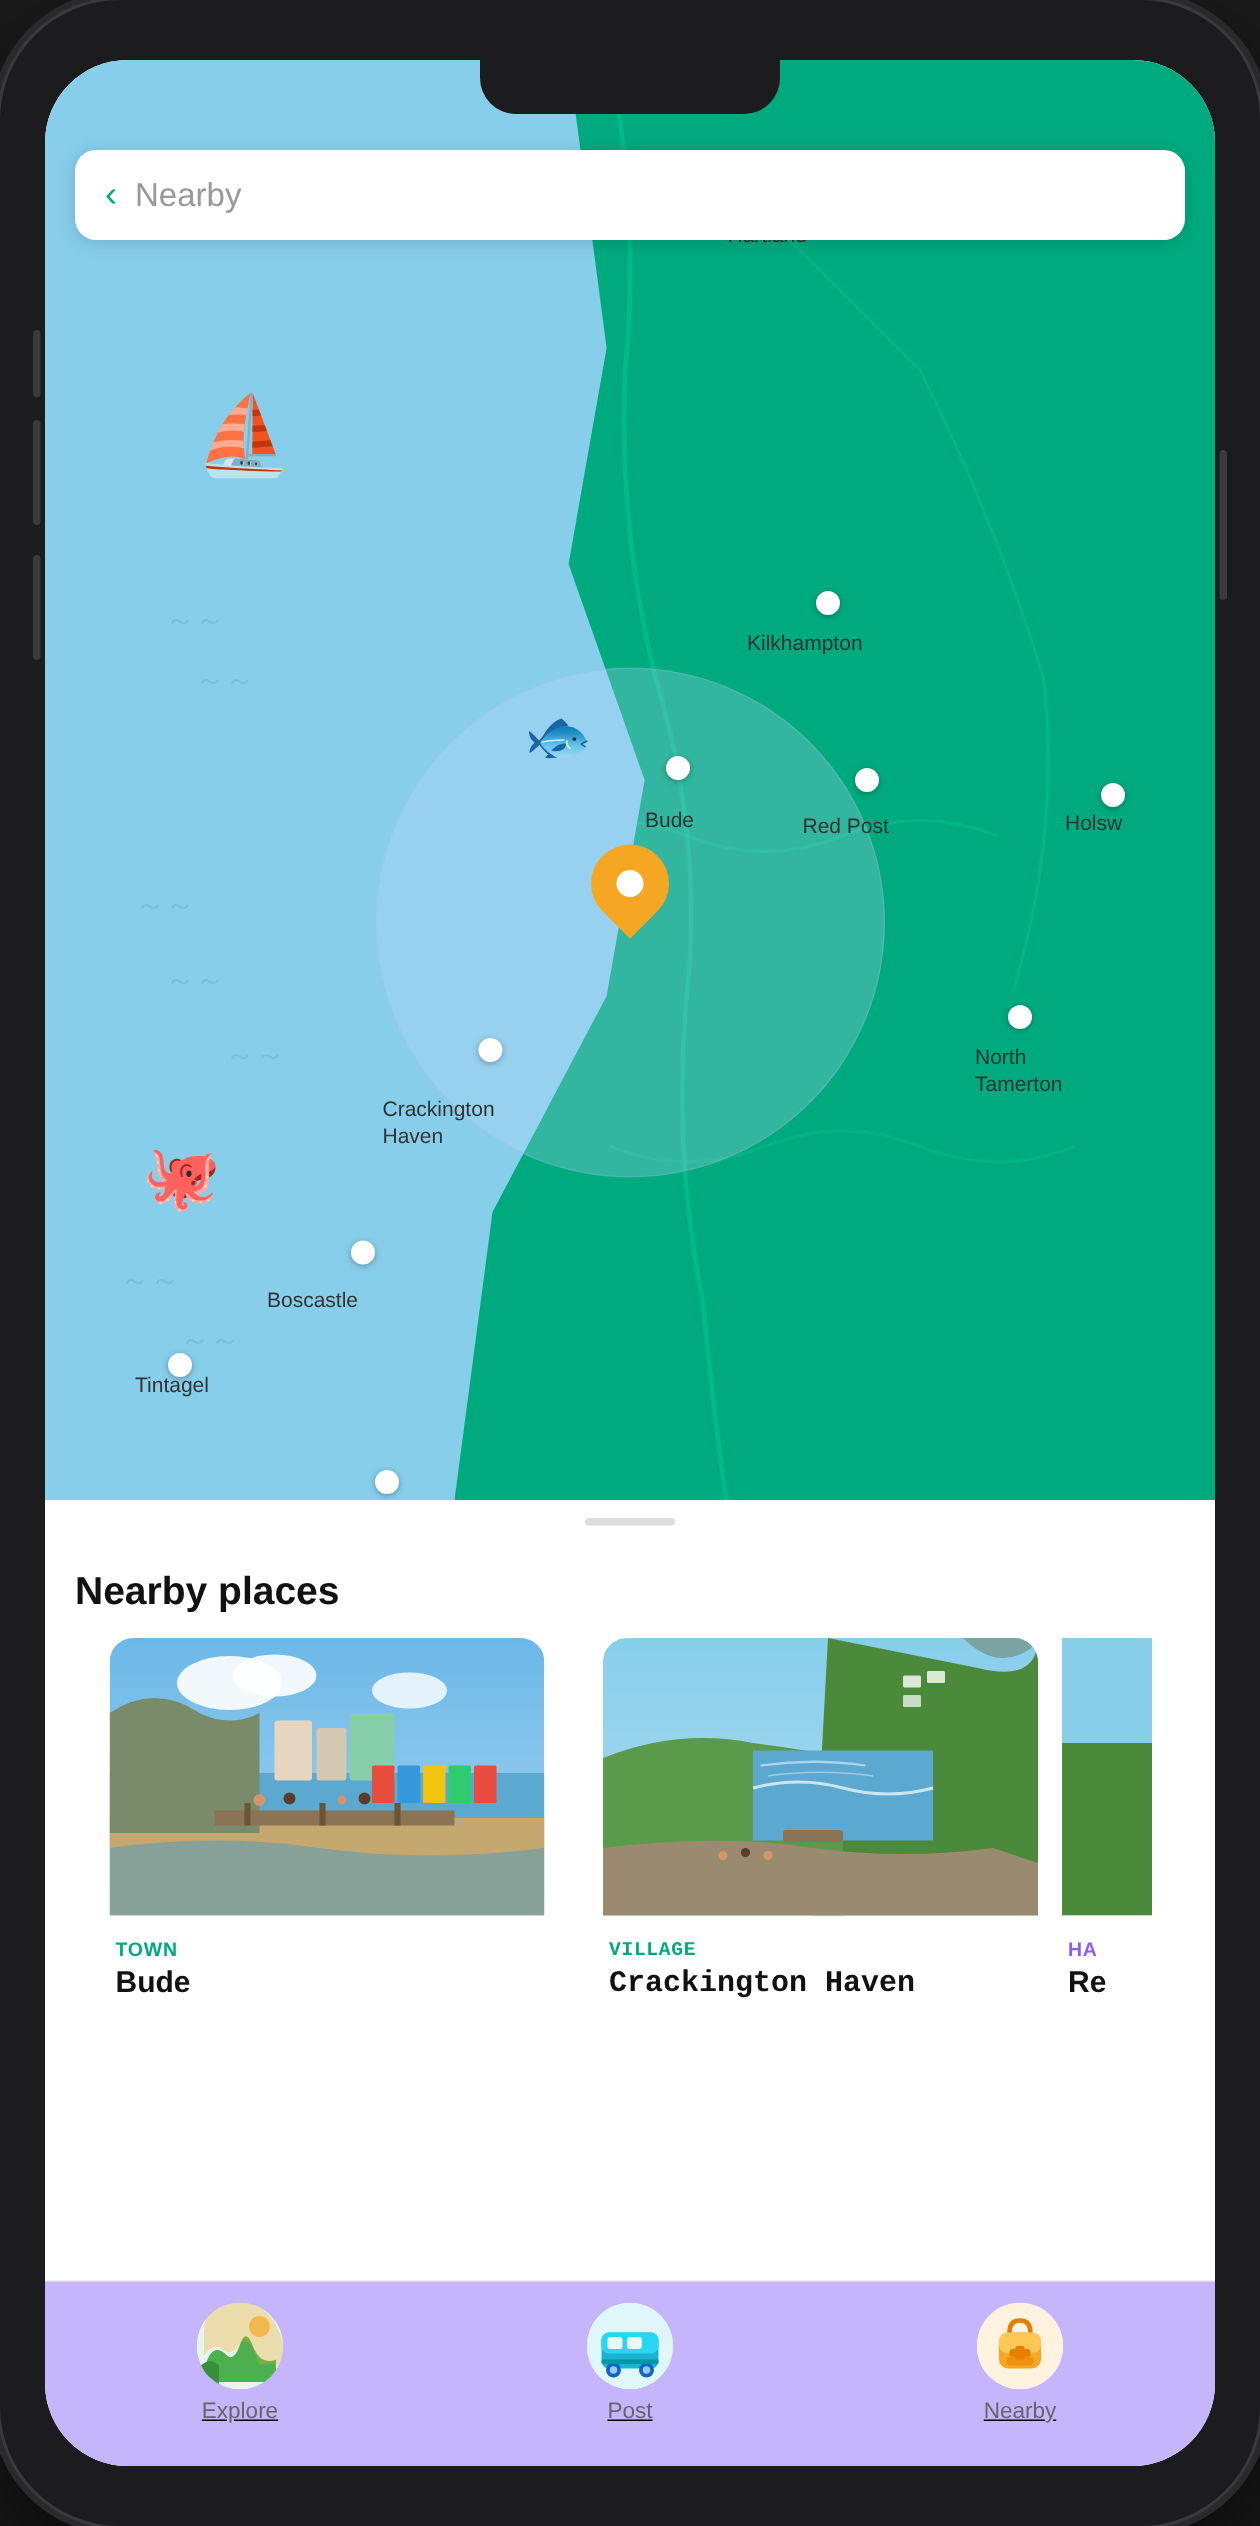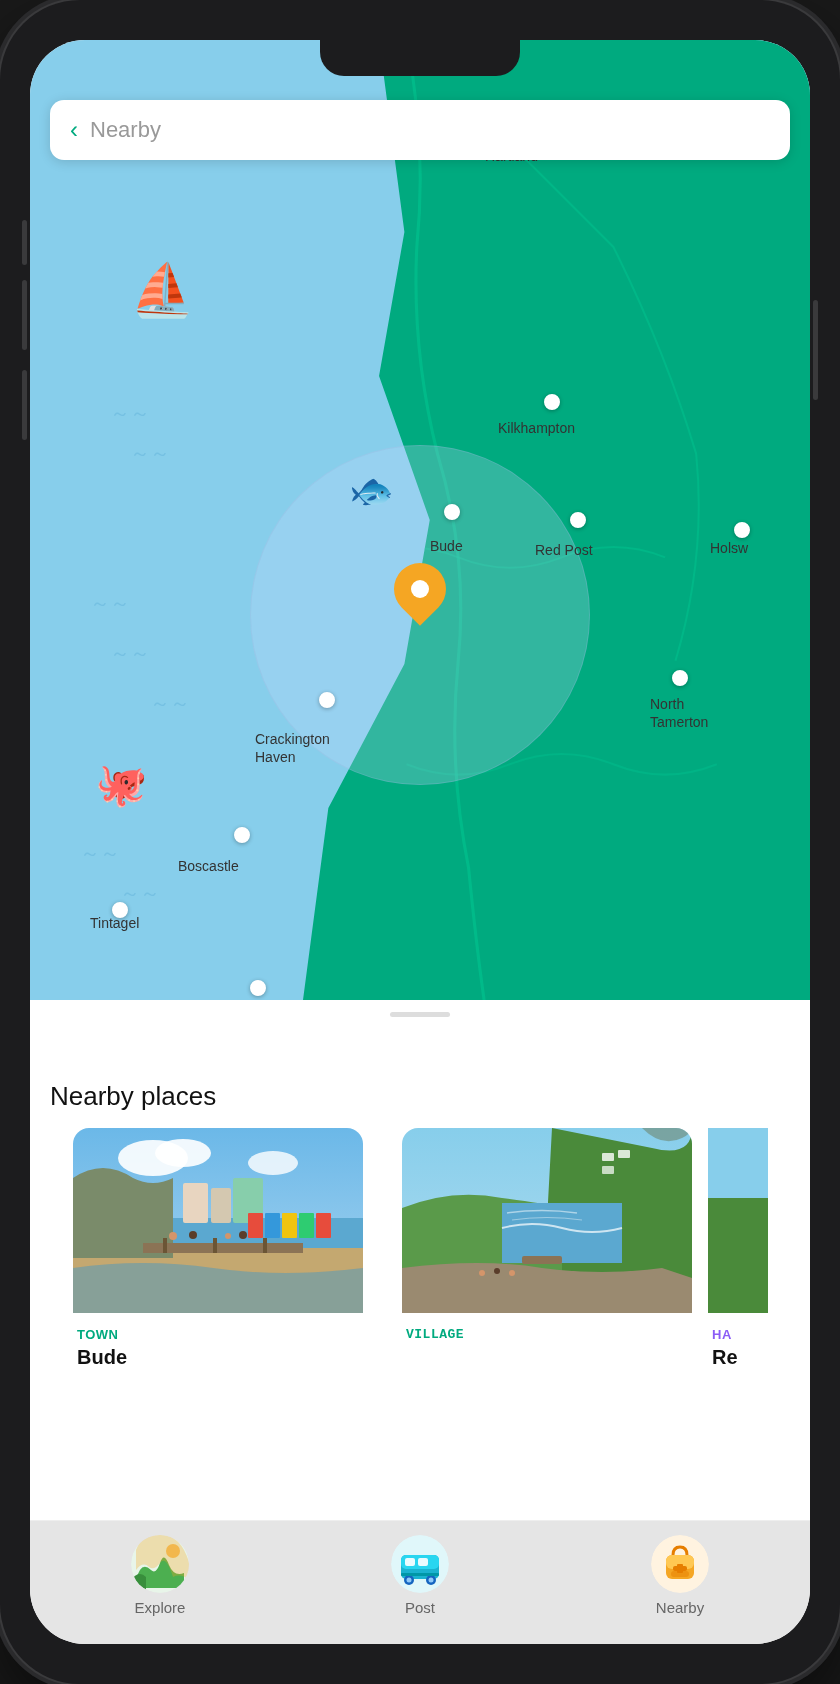--- a/index.html
+++ b/index.html
@@ -192,24 +192,23 @@
     }
 
     
     .nearby-section {
       background: #fff;
       flex: 1;
       padding: 10px 0 0 0;
     }
     .nearby-title {
       font-size: 26px;
-      font-weight: 400;
+      font-weight: 700;
       color: #111;
       padding: 8px 20px 16px;
-      margin-top: 36px;
     }
     .places-scroll {
       display: flex;
       gap: 16px;
       padding: 0 20px;
       overflow-x: auto;
       scrollbar-width: none;
     }
     .places-scroll::-webkit-scrollbar { display: none; }
     .place-card {
@@ -228,27 +227,28 @@
       text-transform: uppercase;
     }
     .place-name {
       font-size: 20px;
       font-weight: 600;
       color: #111;
       margin-top: 4px;
     }
     
     .bottom-nav {
-      background: #e5e5e5;
+      background: #c4b5fd;
       border-top: 1px solid #eee;
       display: flex;
       align-items: center;
       justify-content: space-around;
       padding: 14px 0 28px;
       flex-shrink: 0;
+      text-decoration: underline;
     }
     .nav-item {
       display: flex;
       flex-direction: column;
       align-items: center;
       gap: 6px;
       cursor: pointer;
     }
     .nav-icon {
       width: 58px;
@@ -441,20 +441,21 @@
             <circle cx="80" cy="145" r="3" fill="#D4956A"></circle>
             <circle cx="95" cy="143" r="3" fill="#5A3D2A"></circle>
             <circle cx="110" cy="145" r="3" fill="#D4956A"></circle>
 
             <rect x="200" y="25" width="12" height="8" fill="white" rx="1" opacity="0.8"></rect>
             <rect x="216" y="22" width="12" height="8" fill="white" rx="1" opacity="0.8"></rect>
             <rect x="200" y="38" width="12" height="8" fill="white" rx="1" opacity="0.7"></rect>
           </svg>
           <div style="padding:0 4px;font-family:Liberation Mono, monospace;">
             <div class="place-type">VILLAGE</div>
+            <div class="place-name">Crackington Haven</div>
           </div>
         </div>
 
         <div class="third-card">
           <svg width="60" height="185" viewBox="0 0 60 185" xmlns="http://www.w3.org/2000/svg">
             <rect width="60" height="185" fill="#87CEEB"></rect>
             <rect x="0" y="70" width="60" height="115" fill="#4A8A3A"></rect>
           </svg>
           <div style="padding:0 4px;">
             <div class="place-type" style="font-size:13px;font-weight:700;color:#8b5cf6;margin-top:10px;text-transform:uppercase;">HA</div>

